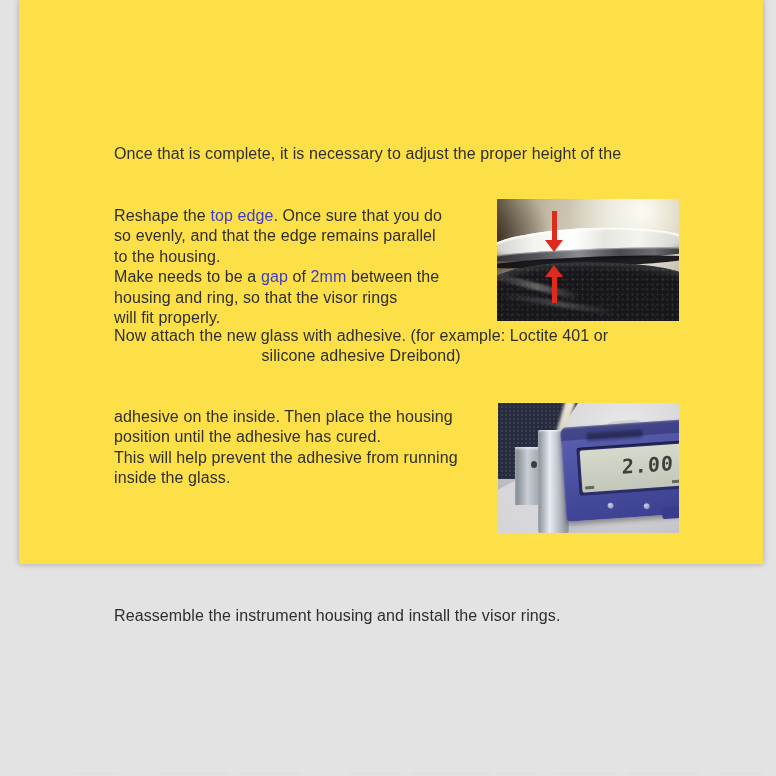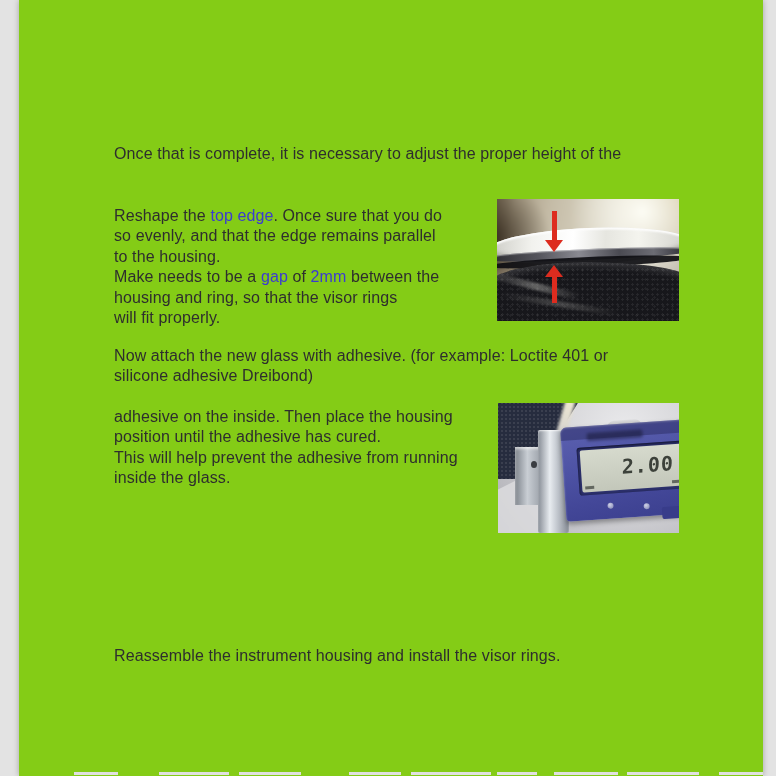--- a/index.html
+++ b/index.html
@@ -6,39 +6,39 @@
   body{
     width:776px;height:776px;
     background:#e3e3e3;
     font-family:"Liberation Sans", sans-serif;
     overflow:hidden;
   }
   #screen{position:relative;width:776px;height:776px;}
 
   
   .page{
-    position:absolute;left:19px;top:0;width:744px;height:776px;
-    background:#84cc16;
+    position:absolute;left:19px;top:0;width:744px;height:564px;
+    background:#fde047;
     box-shadow:0 0 6px rgba(0,0,0,.28);
   }
 
   
   .para{
     position:absolute;
     font-size:16px;line-height:20.4px;
     color:#2e2e2e;
     letter-spacing:.1px;
     white-space:nowrap;
   }
   .para .link{color:#3b3bd1;}
   #p-intro      {left:95px;top:144px;}
   #p-reshape    {left:95px;top:206px;}
-  #p-adhesive   {left:95px;top:346px;}
+  #p-adhesive   {left:95px;top:326px;text-align:center;}
   #p-lay-glass  {left:95px;top:407px;}
-  #p-reassemble {left:95px;top:606px;margin-top:40px;}
+  #p-reassemble {left:95px;top:606px;}
 
   
   .fig{position:absolute;overflow:hidden;}
   #fig-gap{left:478px;top:199px;width:182px;height:122px;background:#c9c0ac;}
   .f1-bg{position:absolute;left:-6px;top:-6px;right:-6px;bottom:-6px;
     background:
       radial-gradient(circle at 78% 14%, rgba(255,255,248,.95), rgba(255,255,248,0) 38%),
       radial-gradient(circle at 97% 4%, rgba(206,186,128,.55), rgba(206,186,128,0) 30%),
       radial-gradient(circle at 0% 34%, rgba(44,34,22,.9), rgba(44,34,22,0) 28%),
       linear-gradient(100deg,#6a5c48 0%,#a99d86 12%,#c4bba6 28%,#d6d0be 48%,#ded9c9 62%,#cfcabc 78%,#bdb7a8 100%);

